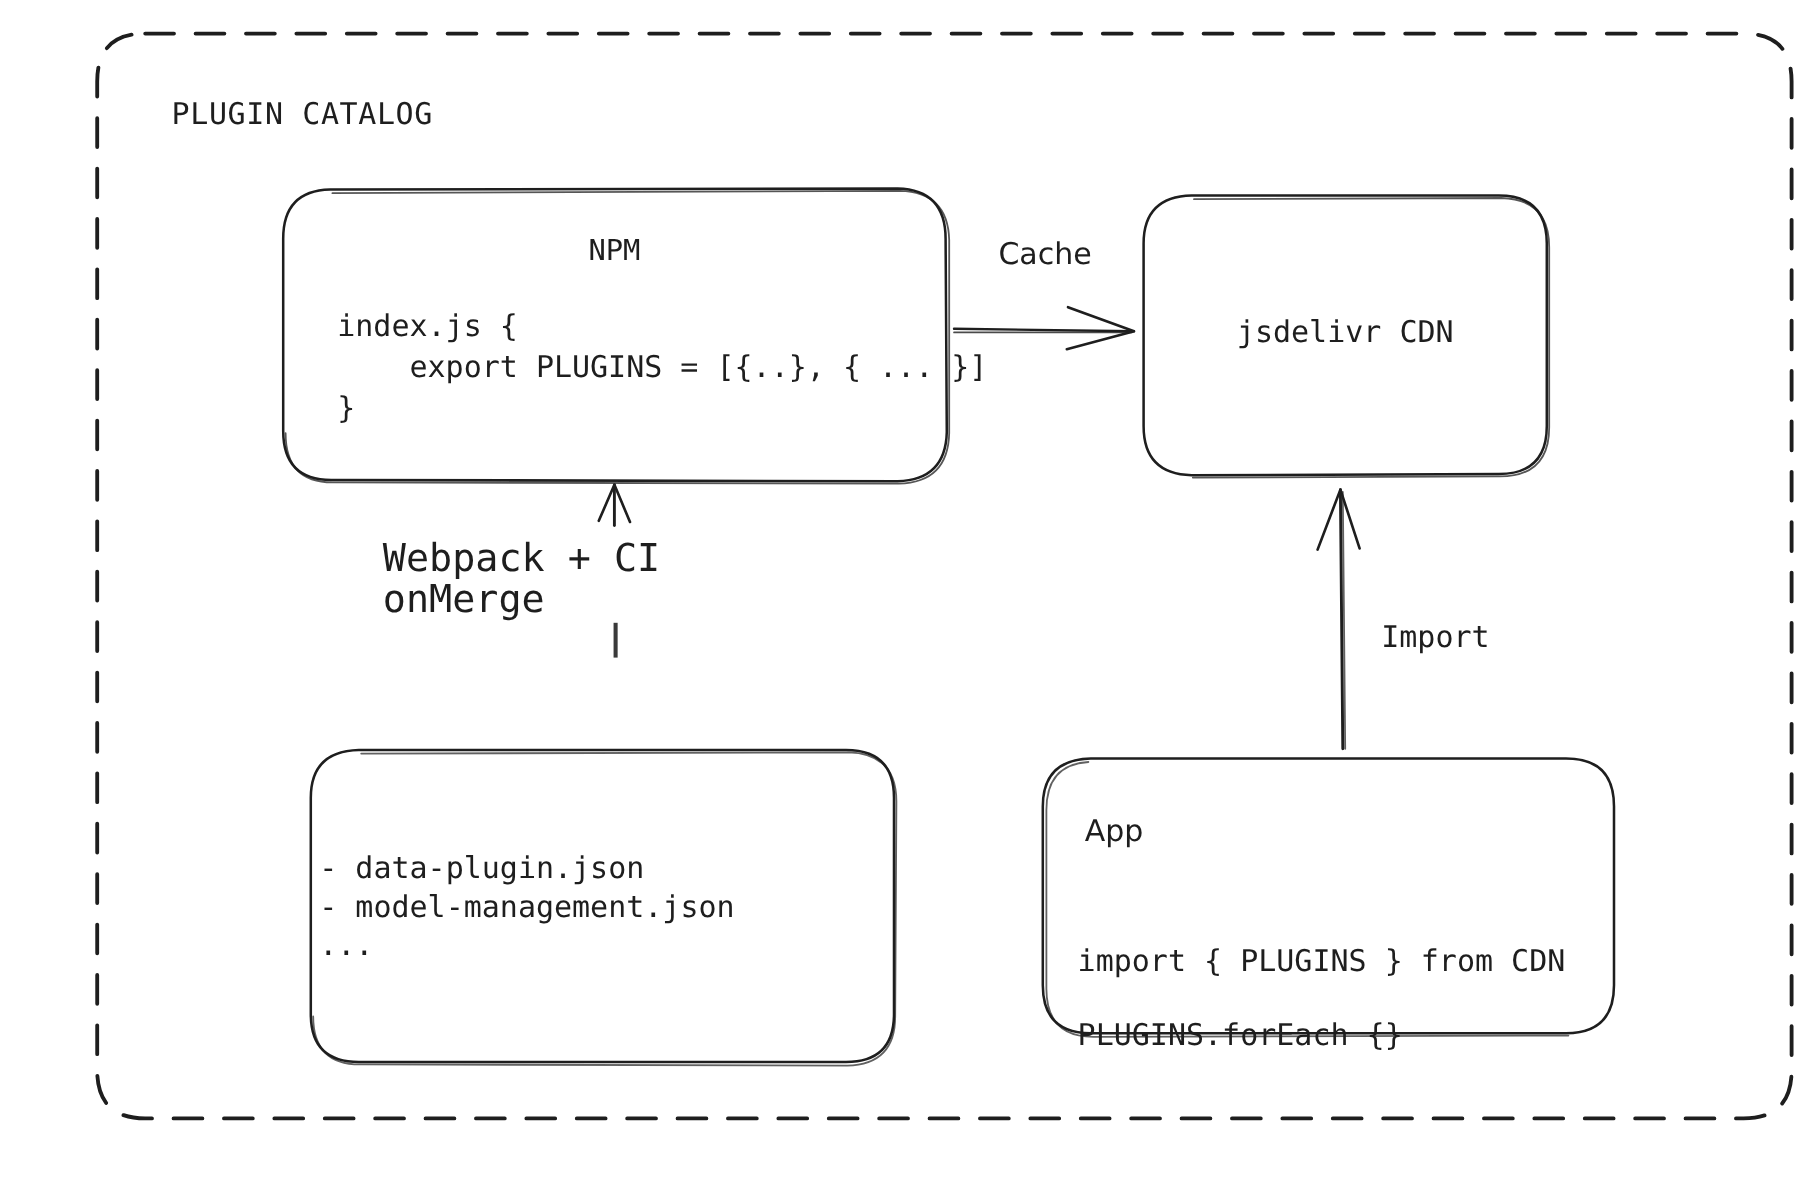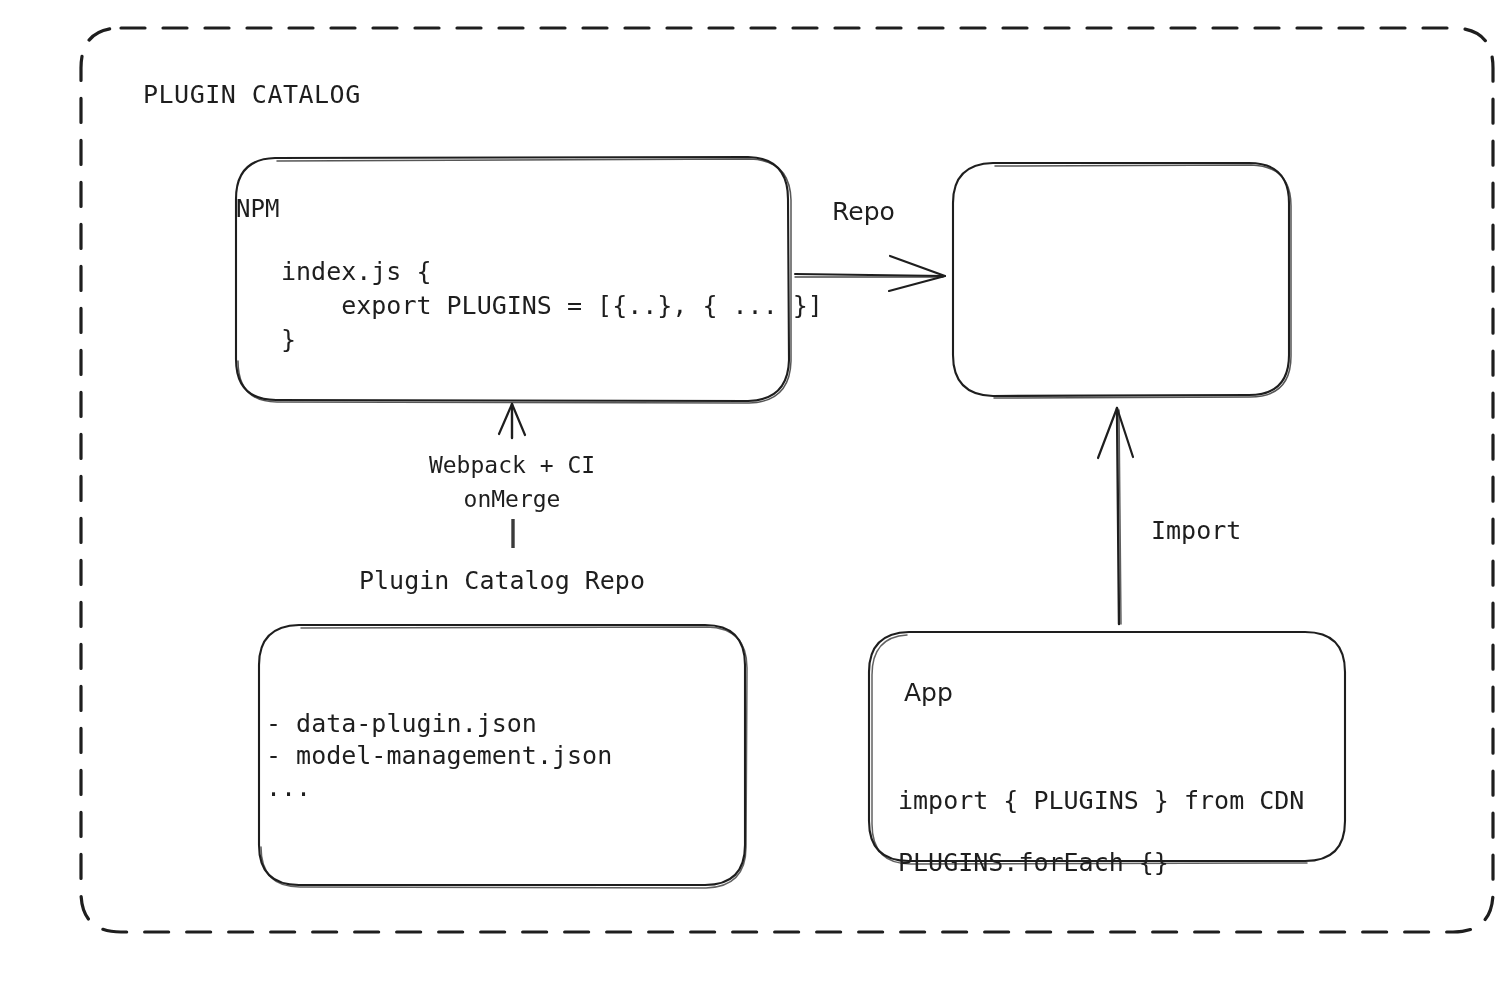--- a/index.html
+++ b/index.html
@@ -50,21 +50,21 @@
     left: 100px;
     top: 82px;
     font-size: 25px;
     letter-spacing: 0.5px;
   }
 
   .npm-title {
     left: 193px;
     top: 197px;
     width: 552px;
-    text-align: left;
+    text-align: center;
     font-size: 24px;
   }
   .npm-code {
     left: 238px;
     top: 255px;
     font-size: 25px;
     line-height: 34px;
   }
 
   .cdn-title {
@@ -81,25 +81,25 @@
     font-size: 25px;
   }
 
   .import-label {
     left: 1108px;
     top: 518px;
     font-size: 25px;
   }
 
   .webpack-label {
-    left: 288px;
+    left: 276px;
     top: 448px;
     width: 362px;
-    text-align: center;
-    font-size: 23px;
+    text-align: left;
+    font-size: 32px;
     line-height: 34px;
   }
 
   .repo-label {
     left: 216px;
     top: 568px;
     width: 486px;
     text-align: center;
     font-size: 25px;
   }
@@ -173,29 +173,29 @@
     </g>
   </svg>
 
   <div class="txt group-title">PLUGIN CATALOG</div>
 
   <div class="txt npm-title">NPM</div>
   <div class="txt npm-code">index.js {
     export PLUGINS = [{..}, { ... }]
 }</div>
 
-
-  <div class="txt txt-sans cache-label">Repo</div>
+  <div class="txt cdn-title">jsdelivr CDN</div>
+
+  <div class="txt txt-sans cache-label">Cache</div>
 
   <div class="txt import-label">Import</div>
 
   <div class="txt webpack-label">Webpack + CI
 onMerge</div>
 
-  <div class="txt repo-label">Plugin Catalog Repo</div>
   <div class="txt repo-list">- data-plugin.json
 - model-management.json
 ...</div>
 
   <div class="txt txt-sans app-title">App</div>
   <div class="txt app-code">import { PLUGINS } from CDN
 PLUGINS.forEach {}</div>
 
 </div>
 

